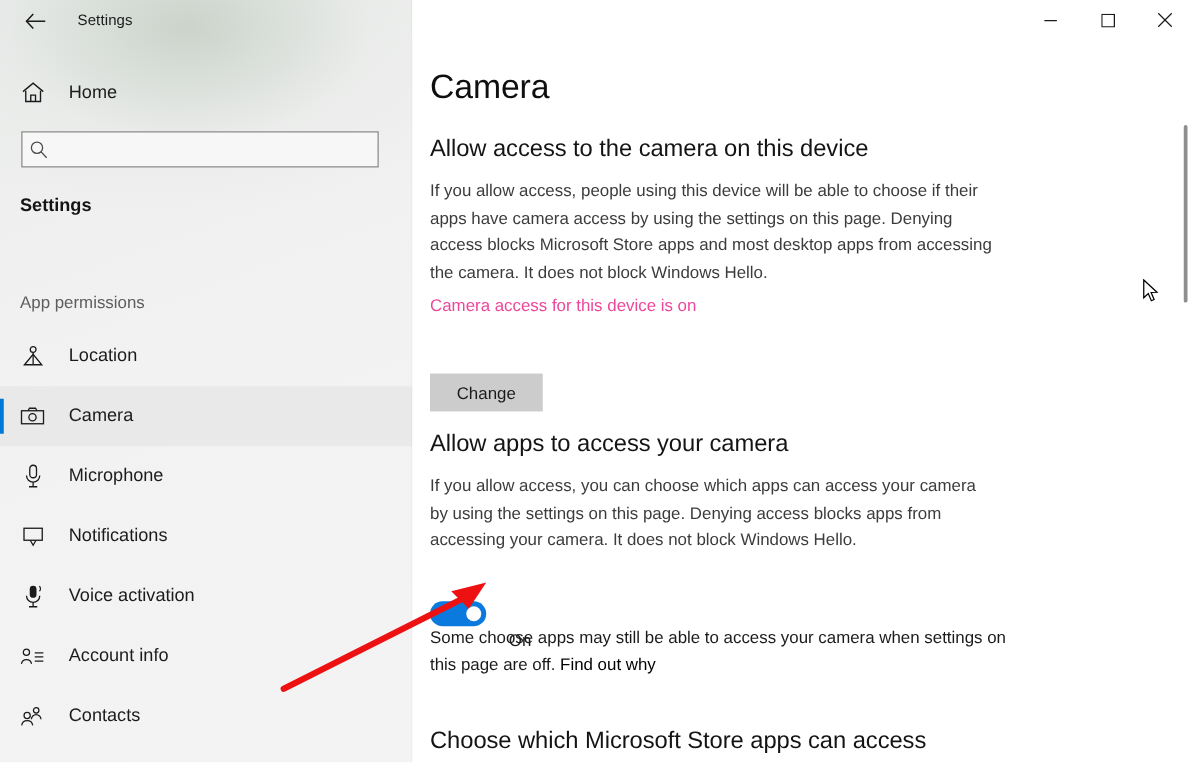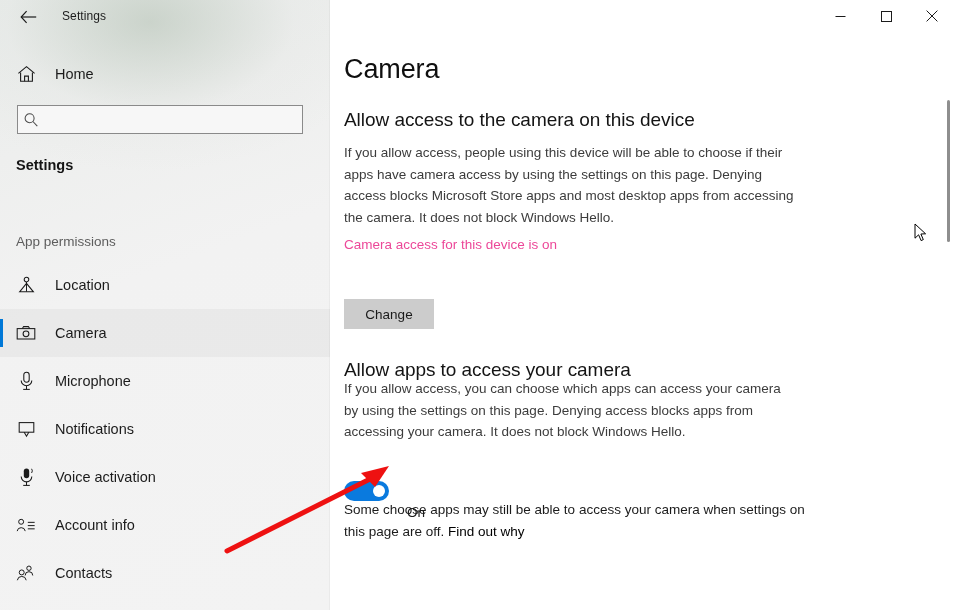--- a/index.html
+++ b/index.html
@@ -460,34 +460,35 @@
       </div>
     </div>
 
     <div class="page-title">Camera</div>
 
     <div class="section-heading" style="top:109px;">Allow access to the camera on this device</div>
     <div class="body-text" style="top:142px; width:452px;">If you allow access, people using this device will be able to choose if their apps have camera access by using the settings on this page. Denying access blocks Microsoft Store apps and most desktop apps from accessing the camera. It does not block Windows Hello.</div>
     <div class="status-text" style="top:237px;">Camera access for this device is on</div>
     <button class="change-button" style="top:263px;">Change</button>
 
-    <div class="section-heading" style="top:359px;">Allow apps to access your camera</div>
+    <div class="section-heading" style="top:345px;">Allow apps to access your camera</div>
     <div class="body-text" style="top:378px; width:452px;">If you allow access, you can choose which apps can access your camera by using the settings on this page. Denying access blocks apps from accessing your camera. It does not block Windows Hello.</div>
 
     <div class="toggle-row" style="top:462px;">
       <div class="toggle">
         <span class="knob"></span>
       </div>
       <span class="toggle-label">On</span>
     </div>
 
     <div class="note-text" style="top:499px;">
       <span>Some choose apps may still be able to access your camera when settings on this page are off. </span><a class="link" href="#">Find out why</a>
     </div>
 
+    <div class="section-heading" style="top:582px;">Choose which Microsoft Store apps can access</div>
 
     <div class="scrollbar-track">
       <div class="scrollbar-thumb"></div>
     </div>
 
     <div class="mouse-cursor">
       <svg width="14" height="20" viewBox="0 0 14 20" aria-hidden="true">
         <path d="M1 1 L1 15.2 L4.6 11.8 L7.1 17.6 L9.3 16.6 L6.9 11 L11.6 10.8 Z" fill="#ffffff" stroke="#000000" stroke-width="1"></path>
       </svg>
     </div>

